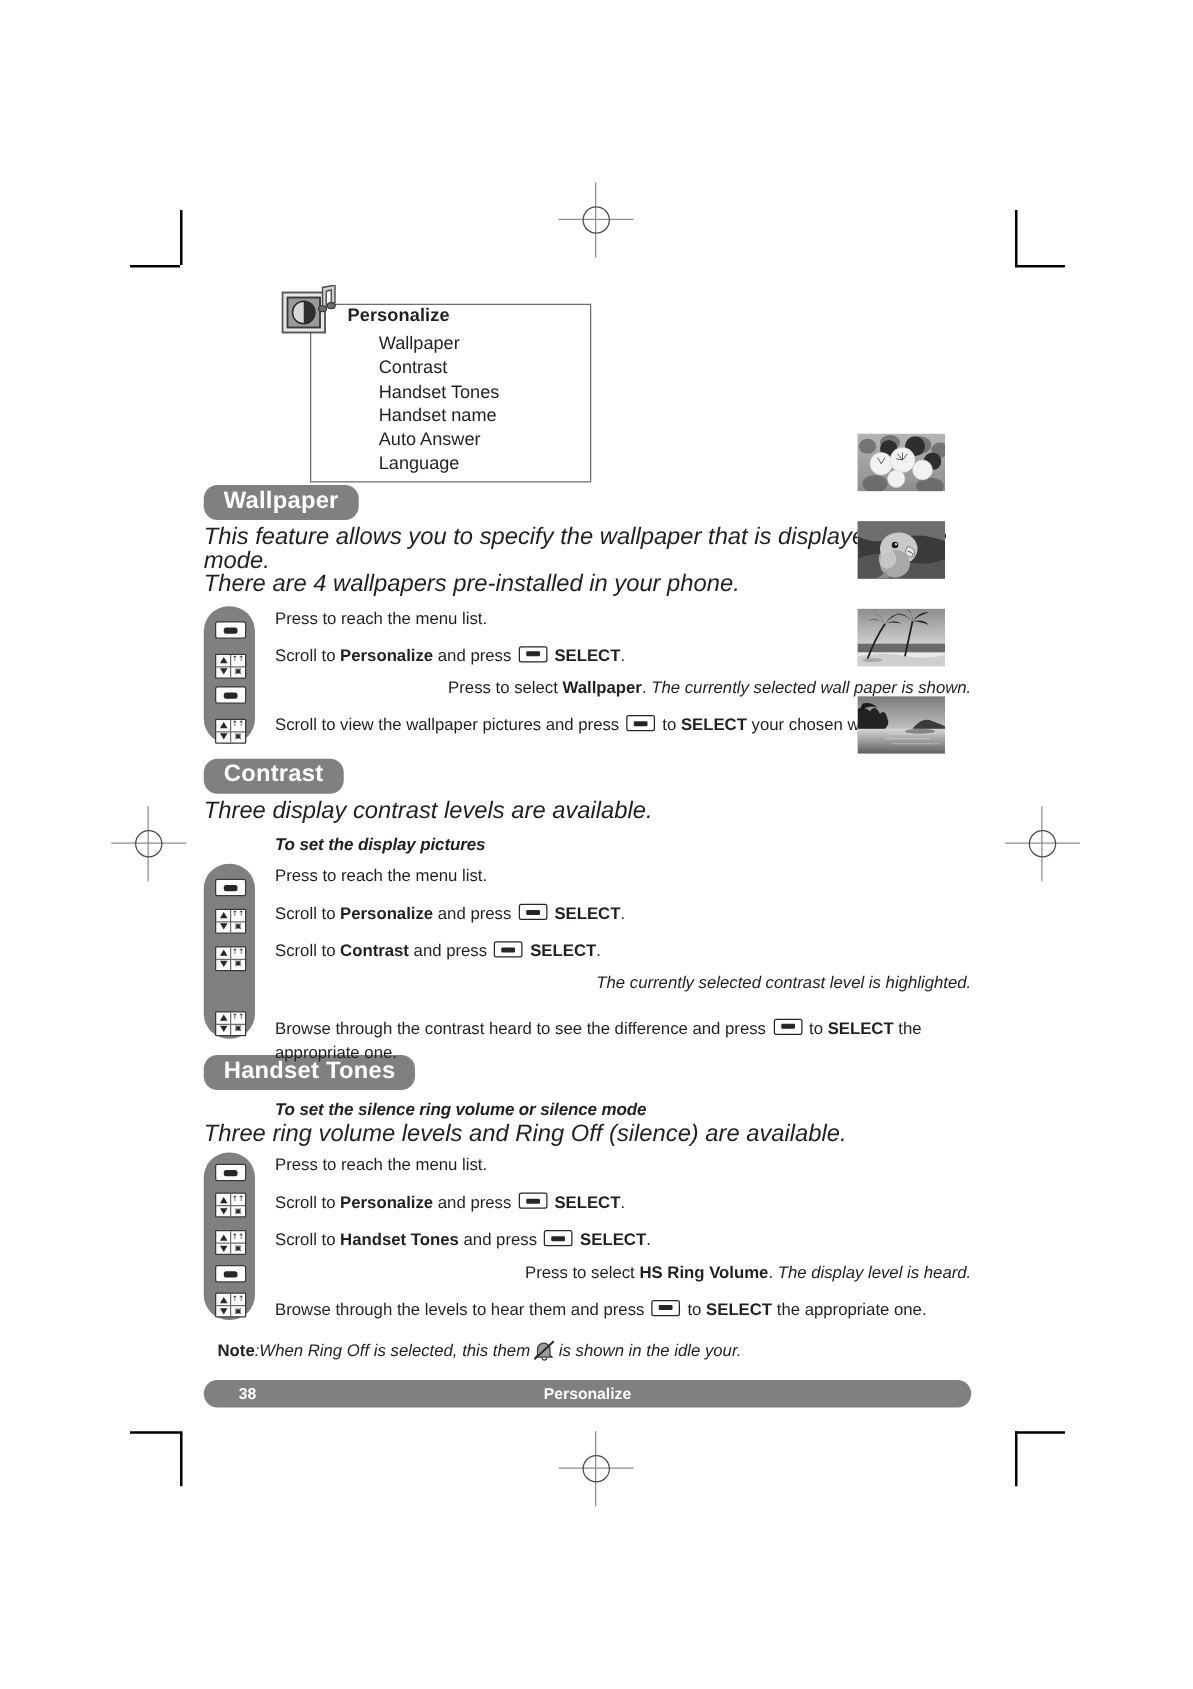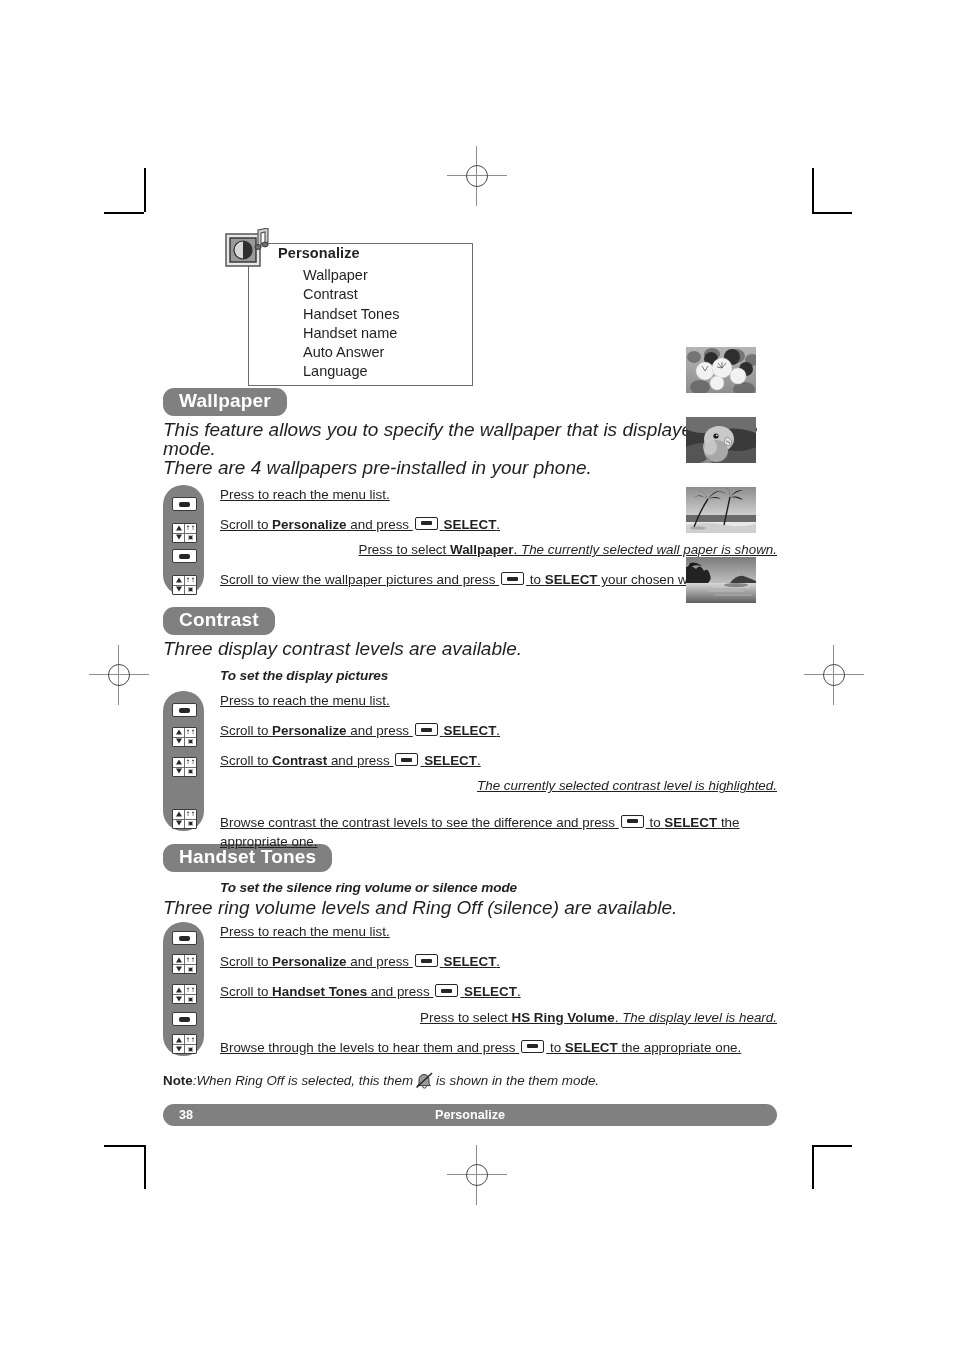--- a/index.html
+++ b/index.html
@@ -97,21 +97,20 @@
     font-weight: bold;
     font-style: italic;
     margin: 10px 0 0 57px;
     letter-spacing: -.1px;
   }
 
   
   .steps {
     position: relative;
     margin-top: 2px;
-    text-decoration: underline;
   }
   .keycol {
     position: absolute;
     left: 0px;
     top: 0px;
     width: 41px;
     background: #808080;
     border-radius: 20px;
   }
   .steplist {
@@ -216,21 +215,21 @@
 
   b { font-weight: bold; }
   i, .ital { font-style: italic; }
 
   .note {
     font-size: 13.4px;
     line-height: 19.2px;
     margin-top: 9px;
     font-style: italic;
   }
-  .note .nb { font-style: normal; font-weight: bold; }
+  .note .nb { font-style: normal; font-weight: bold; margin-left: 11px; }
 
   .ringoff-icon {
     display: inline-block;
     width: 19px;
     height: 17px;
     vertical-align: -4px;
     margin: 0 2px;
   }
 
   
@@ -241,21 +240,21 @@
     width: 614px;
     height: 22px;
     background: #808080;
     border-radius: 11px;
     color: #fff;
     font-size: 12.6px;
     font-weight: bold;
   }
   .footer .pg {
     position: absolute;
-    left: 16px;
+    left: 28px;
     top: 4px;
   }
   .footer .sec {
     position: absolute;
     left: 0; right: 0;
     top: 4px;
     text-align: center;
   }
 
   
@@ -481,21 +480,21 @@
       <li class="gap">
         <span>Scroll to </span><b>Personalize</b><span> and press </span><span class="ikey"></span> <b>SELECT</b><span>.</span>
       </li>
       <li class="gap">
         <span>Scroll to </span><b>Contrast</b><span> and press </span><span class="ikey"></span> <b>SELECT</b><span>.</span>
       </li>
       <li class="gap-s">
         <i>The currently selected contrast level is highlighted.</i>
       </li>
       <li class="gap" style="margin-top:17px;">
-        <span>Browse contrast the contrast levels to see the difference and press </span><span class="ikey"></span><span> to </span><b>SELECT</b><span> the appropriate one.</span>
+        <span>Browse through the contrast heard to see the difference and press </span><span class="ikey"></span><span> to </span><b>SELECT</b><span> the appropriate one.</span>
       </li>
     </ul>
   </div>
 
   <div class="pill-row" style="margin-top:5px;">
     <span class="pill">Handset Tones</span>
   </div>
   <div class="subhead" style="margin-top:8px;">To set the silence ring volume or silence mode</div>
   <p class="body-text" style="margin-top:3px;">
     <span>Three ring volume levels and Ring Off (silence) are available.</span>
@@ -578,21 +577,21 @@
         <span>Browse through the levels to hear them and press </span><span class="ikey"></span><span> to </span><b>SELECT</b><span> the appropriate one.</span>
       </li>
     </ul>
   </div>
 
   <div class="note">
     <span class="nb">Note</span><span>:When Ring Off is selected, this them</span><svg class="ringoff-icon" viewBox="0 0 19 17">
       <path d="M4 12 L4 7.5 A5 5 0 0 1 14 7.5 L14 12 L15.5 13.6 L2.5 13.6 Z" fill="#9b9b9b" stroke="#3a3a3a" stroke-width="1"></path>
       <path d="M7.6 14.2 A1.9 1.9 0 0 0 11.4 14.2" fill="none" stroke="#3a3a3a" stroke-width="1"></path>
       <line x1="1.5" y1="15.5" x2="17" y2="1" stroke="#2a2a2a" stroke-width="1.6"></line>
-    </svg><span>is shown in the them mode.</span>
+    </svg><span>is shown in the idle your.</span>
   </div>
 </div>
 
 <div class="footer">
   <span class="pg">38</span>
   <span class="sec">Personalize</span>
 </div>
 
 <div class="thumbs">
 

